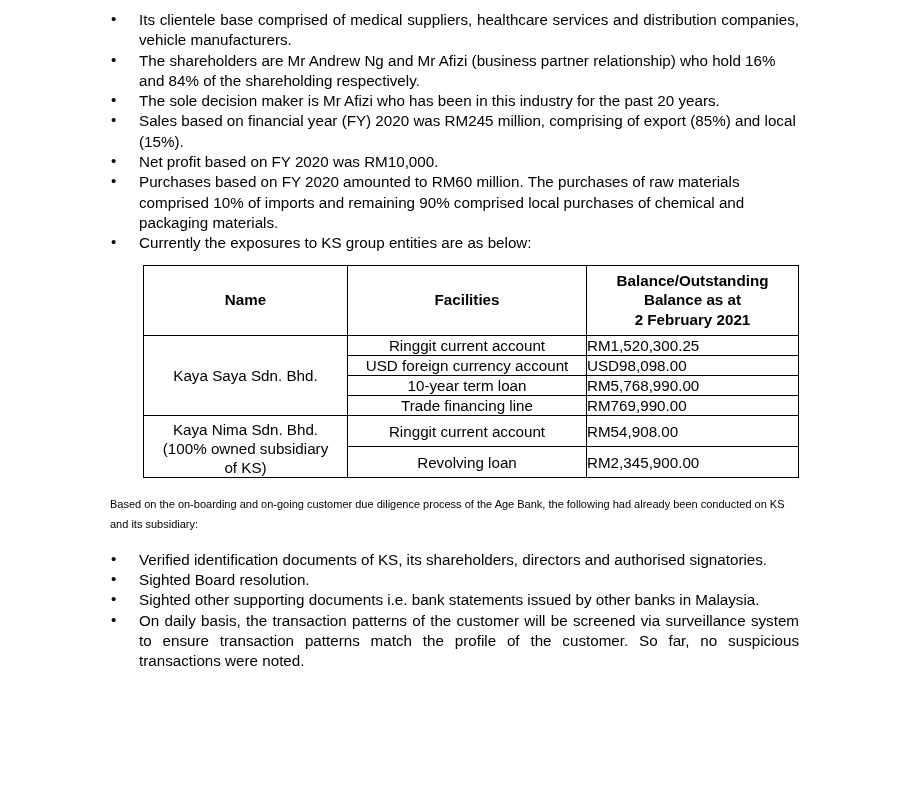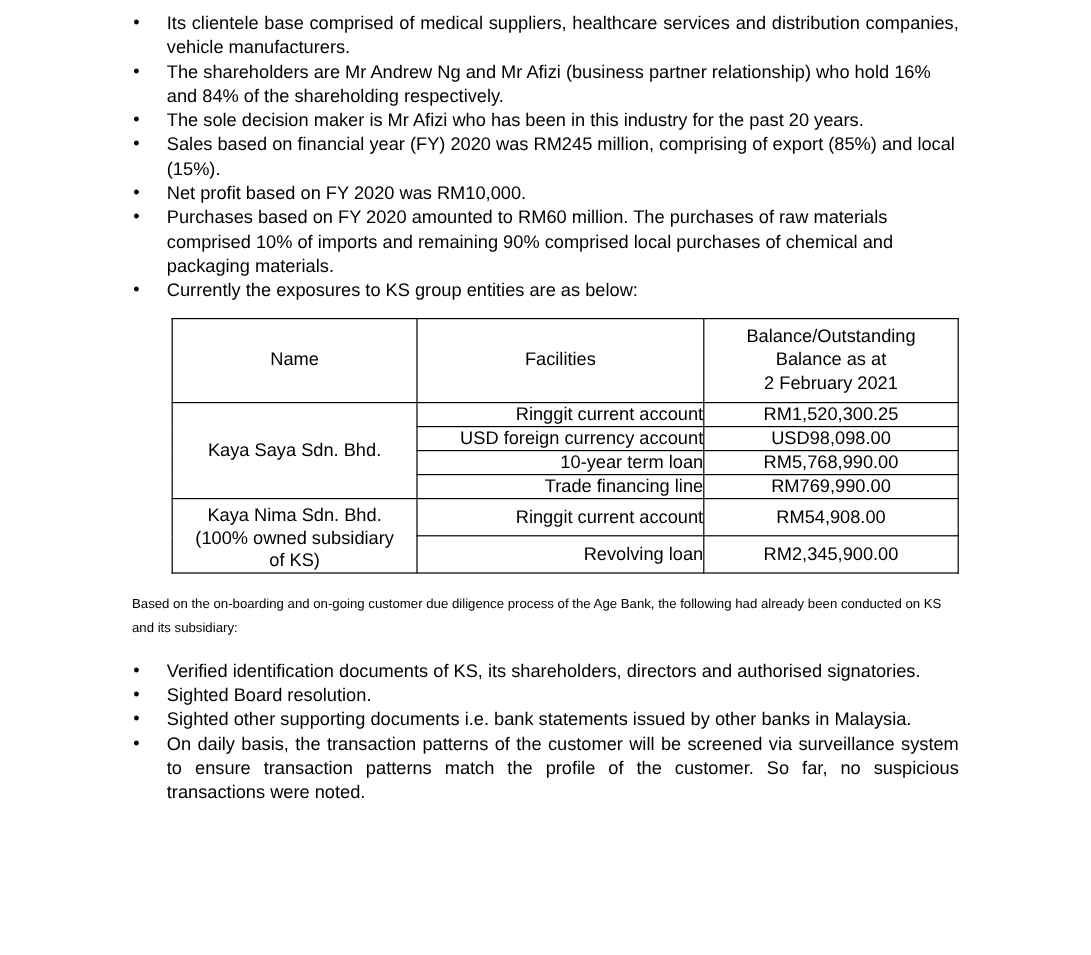--- a/index.html
+++ b/index.html
@@ -60,45 +60,45 @@
     font-size: 15.2px;
     line-height: 19px;
   }
   table.exposure th,
   table.exposure td {
     border: 1.3px solid #000000;
     padding: 0;
     vertical-align: middle;
   }
   table.exposure th {
-    font-weight: normal;
+    font-weight: bold;
     text-align: center;
     padding: 5px 4px 6px 4px;
     line-height: 19.5px;
   }
   col.c-name  { width: 204px; }
   col.c-fac   { width: 239px; }
   col.c-bal   { width: 212px; }
 
   td.name-cell {
     padding: 3px 5px 3px 8px;
     text-align: center;
     vertical-align: middle;
   }
   td.name-cell.top {
     vertical-align: top;
     padding-top: 4px;
   }
   td.fac-cell {
     padding: 2px 4px 3px 8px;
-    text-align: right;
+    text-align: center;
   }
   td.bal-cell {
     padding: 2px 6px 3px 4px;
-    text-align: center;
+    text-align: left;
   }
   tr.tall td { height: 30px; }
 
   
   p.body-para {
     font-size: 11px;
     line-height: 20.3px;
     margin: 16px 0 0 0;
     text-align: left;
   }

